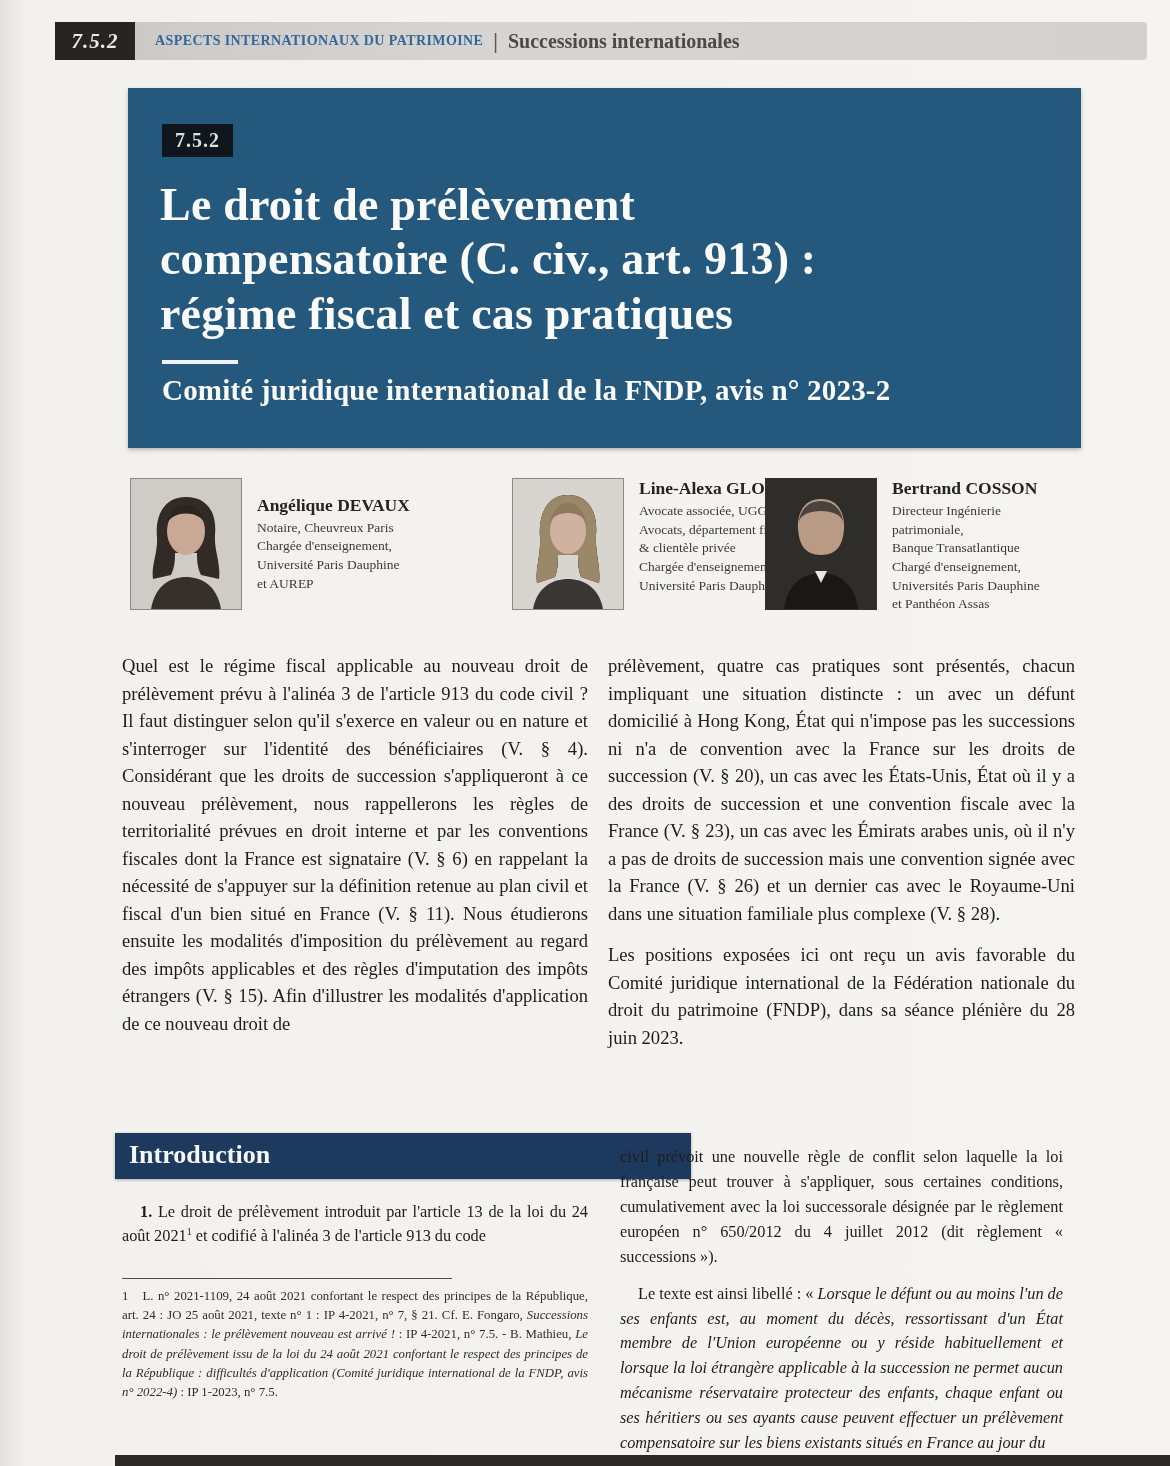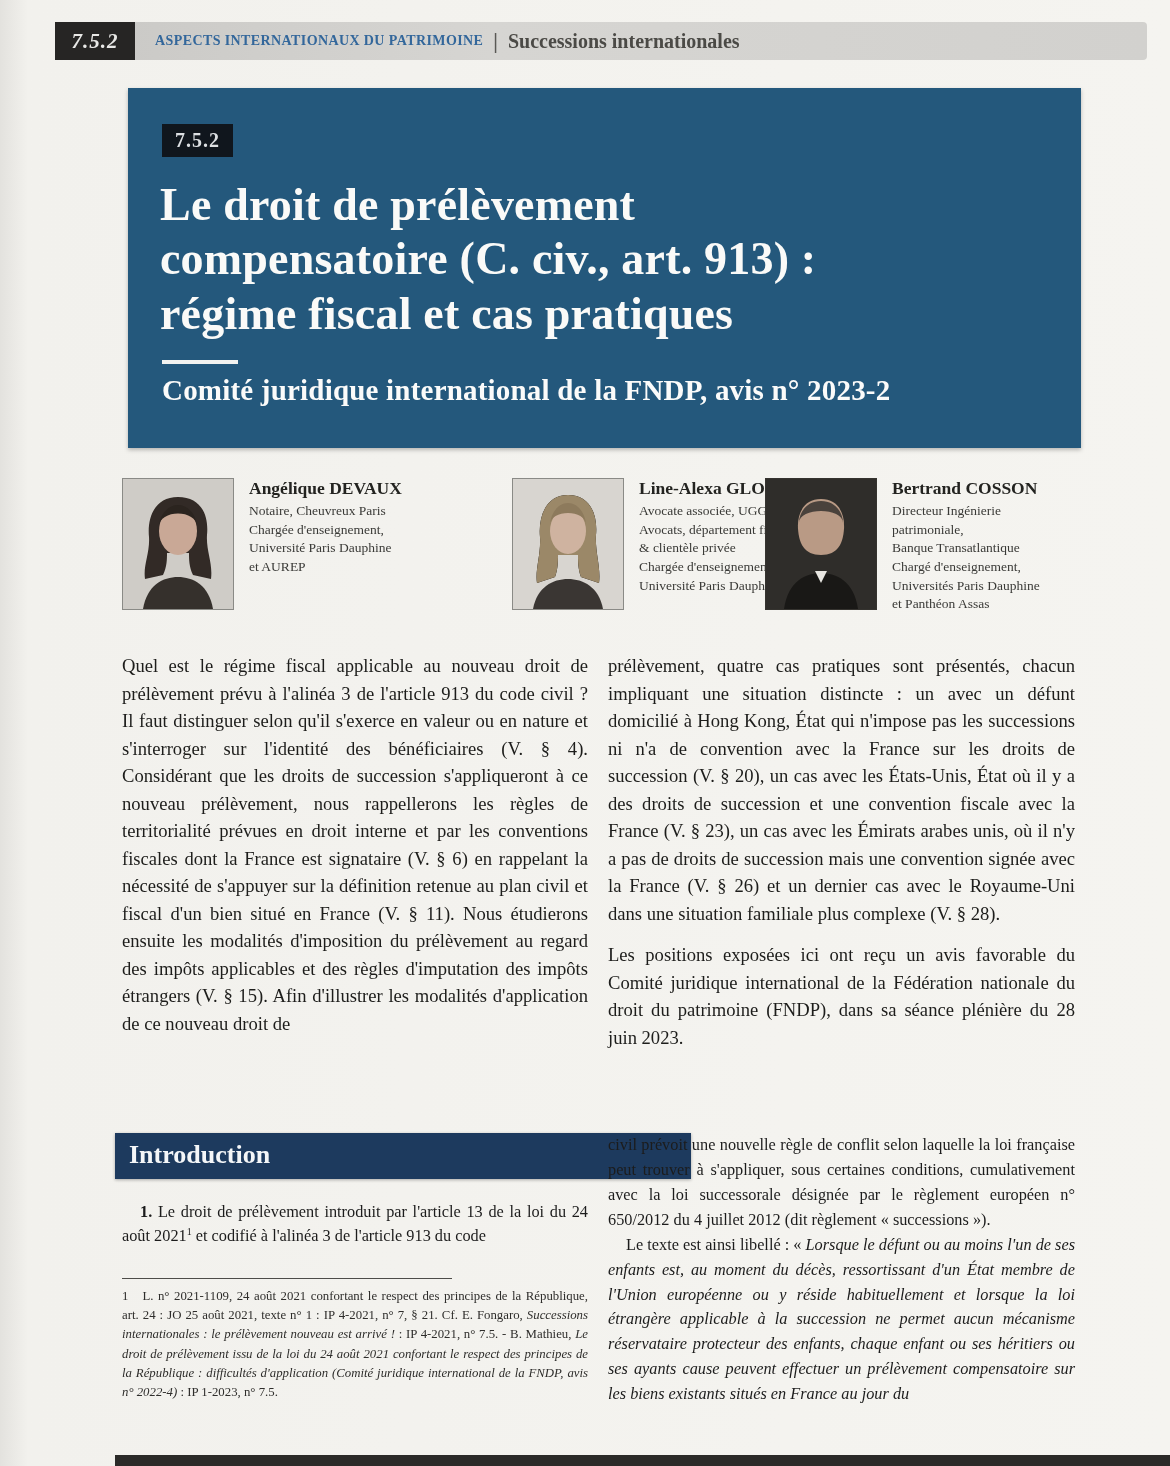--- a/index.html
+++ b/index.html
@@ -42,21 +42,21 @@
   .sf-left{left:122px;top:652px;width:466px;}
   .sf-right{left:608px;top:652px;width:467px;}
   .sf p{margin:0 0 14px 0;}
   
   .intro-bar{position:absolute;left:115px;top:1133px;width:576px;height:46px;background:#1d3a5e;
     box-shadow:0 1px 3px rgba(0,0,0,.3);}
   .intro-bar span{display:block;padding:7px 0 0 14px;color:#f4f6f8;font-weight:bold;font-size:26px;}
   .intro-left{left:122px;top:1200px;width:466px;font-size:16.3px;line-height:1.5;}
   .intro-left .indent{display:inline-block;width:18px;}
   .intro-right{left:608px;top:1133px;width:467px;font-size:16.3px;line-height:1.53;}
-  .intro-right p{margin:0;}
+  .intro-right p{margin:12px;}
   .intro-right p + p{text-indent:18px;}
   .quote-italic{font-style:italic;}
   sup{font-size:10px;line-height:0;}
   .bold{font-weight:bold;}
   
   .footnote{left:122px;top:1278px;width:466px;font-size:12.8px;line-height:1.5;color:#2e2d2b;}
   .fn-rule{width:330px;border-top:1.4px solid #4d4c49;margin-bottom:8px;}
   .fn-num{margin-right:14px;}
   .fn-italic{font-style:italic;}
   
@@ -77,21 +77,21 @@
     <span class="kicker-sub">Successions internationales</span>
   </div>
 
   <div class="title-block">
     <div class="tb-badge">7.5.2</div>
     <div class="tb-title">Le droit de prélèvement compensatoire (C. civ., art. 913) : régime fiscal et cas pratiques</div>
     <div class="tb-rule"></div>
     <div class="tb-sub">Comité juridique international de la FNDP, avis n° 2023-2</div>
   </div>
 
-  <div class="author" style="left:122px;">
+  <div class="author" style="left:130px;align-items:center;">
     <div class="photo" style="background:#cbc9c5;">
       <svg width="110" height="130" viewBox="0 0 110 130">
         <rect width="110" height="130" fill="#cfccc7"></rect>
         <path d="M55 18 C32 18 24 38 26 58 C27 74 20 86 22 100 L40 96 C44 88 44 80 44 74 L66 74 C66 80 66 88 70 96 L88 100 C90 84 83 72 84 56 C86 36 78 18 55 18 Z" fill="#322a26"></path>
         <ellipse cx="55" cy="52" rx="19" ry="24" fill="#c9a896"></ellipse>
         <path d="M36 48 C36 30 74 30 74 48 C74 40 68 26 55 26 C42 26 36 40 36 48 Z" fill="#2b241f"></path>
         <path d="M20 130 C24 106 40 98 55 98 C70 98 86 106 90 130 Z" fill="#35302c"></path>
       </svg>
     </div>
     <div class="a-text">

